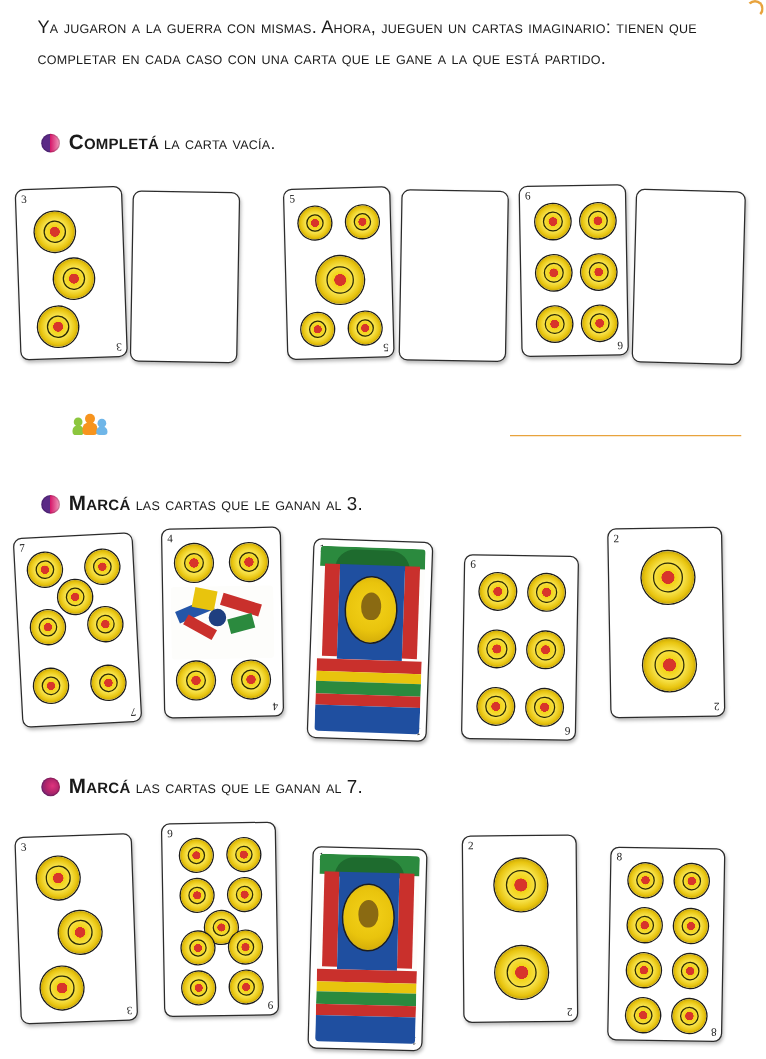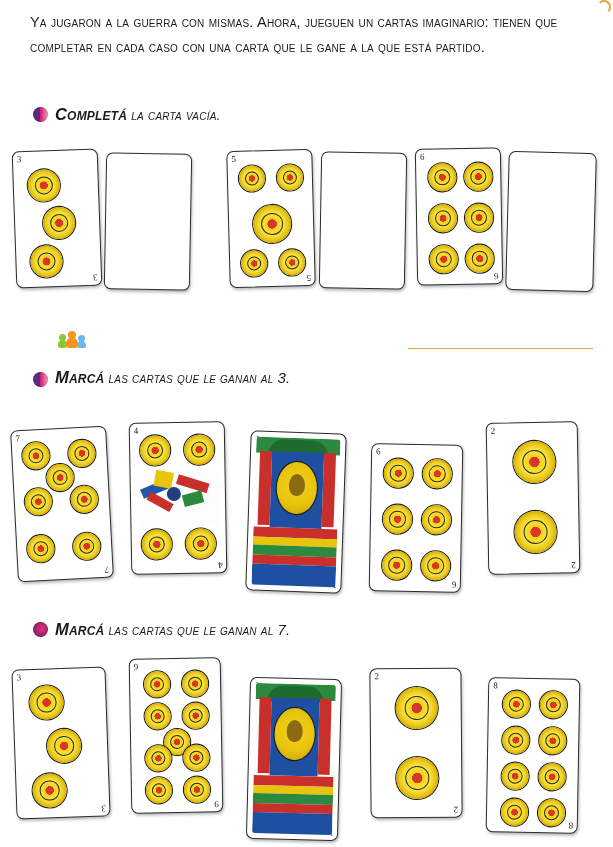--- a/index.html
+++ b/index.html
@@ -32,21 +32,20 @@
     position: absolute;
     display: flex;
     align-items: center;
     gap: 7px;
     font-size: 14px;
     color: #1a1a1a;
   }
   .task .lbl {
     font-variant: small-caps;
     letter-spacing: 0.2px;
-    font-style: italic;
   }
   .task .lbl .strong {
     font-weight: bold;
     font-size: 16.5px;
   }
   .task .num { font-variant: normal; font-size: 15px; }
 
   
   .moon {
     width: 15px; height: 15px;
@@ -195,21 +194,21 @@
     <i class="p-head" style="left:1px; top:4px; width:7px; height:7px; background:#8cc63e;"></i>
     <i class="p-body" style="left:0px; top:10px; width:9px; height:8px; background:#8cc63e;"></i>
     <i class="p-head" style="left:10px; top:1px; width:8px; height:8px; background:#f7941e;"></i>
     <i class="p-body" style="left:8px; top:8px; width:12px; height:10px; background:#f7941e;"></i>
     <i class="p-head" style="left:20px; top:5px; width:7px; height:7px; background:#6fb6e8;"></i>
     <i class="p-body" style="left:19px; top:11px; width:9px; height:7px; background:#6fb6e8;"></i>
   </span>
 </div>
 <div class="answer-line" style="left:408px; top:348px; width:185px;"></div>
 
-<div class="task" style="left:33px; top:368px;align-items:flex-end;">
+<div class="task" style="left:33px; top:394px;">
   <span class="moon"></span>
   <span class="lbl"><span class="strong">Marcá</span><span> las cartas que le ganan al </span><span class="num">3.</span></span>
 </div>
 
 <div>
 
   <div class="card" style="left:14px; top:428px; width:96px; height:152px; transform:rotate(-3deg);">
     <span class="corner tl">7</span>
     <span class="corner br">7</span>
     <div class="pips">

